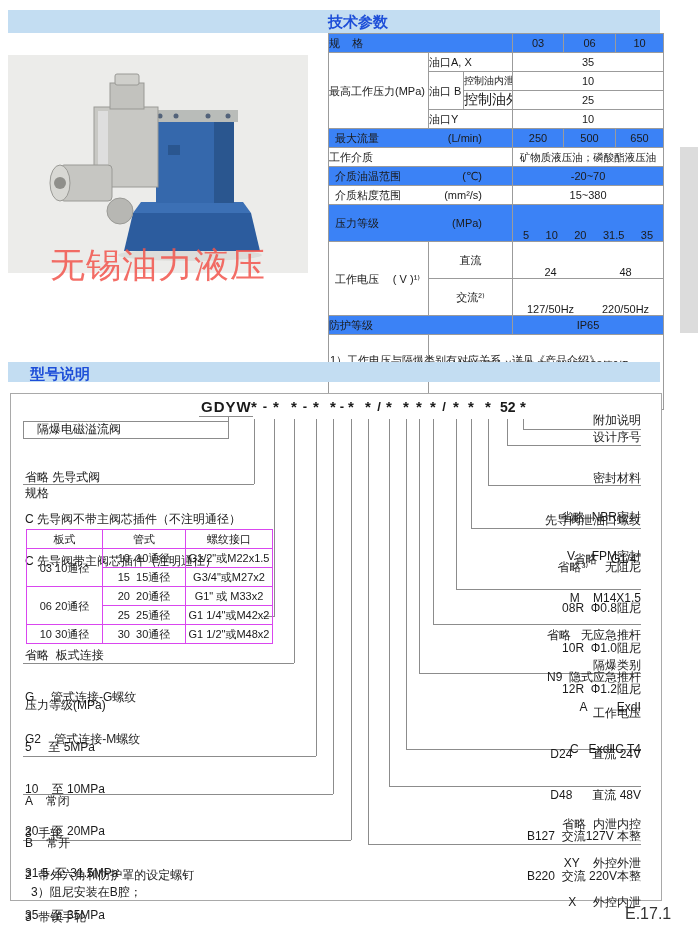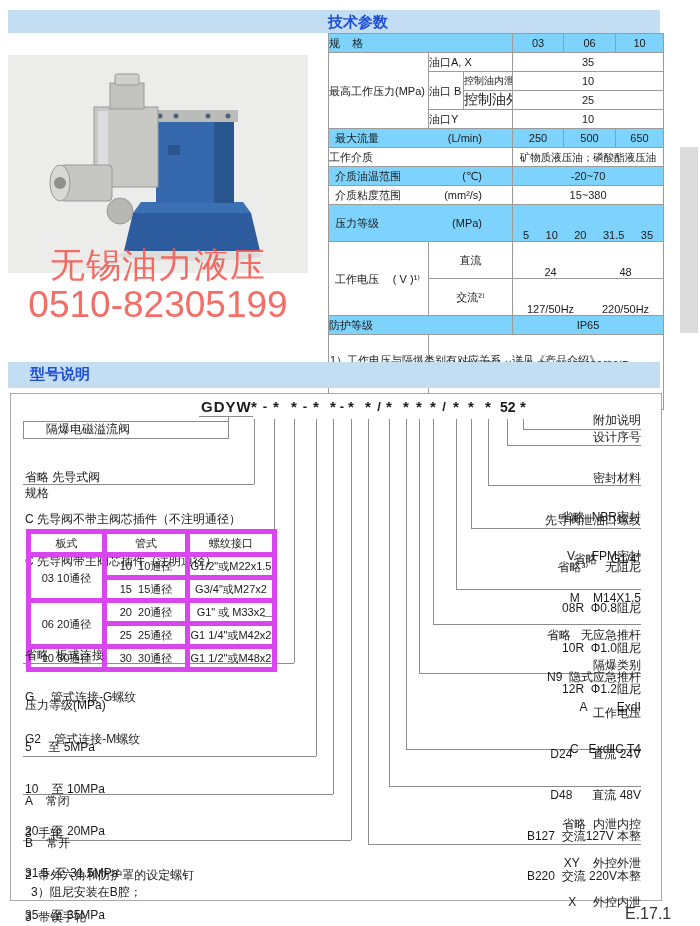--- a/index.html
+++ b/index.html
@@ -12,44 +12,44 @@
   
   .wm{position:absolute;left:8px;top:246px;width:300px;text-align:center;color:#f2554d;opacity:.85;z-index:5;line-height:1.1;}
   .wm .l1{font-size:35px;letter-spacing:1px;}
   .wm .l2{font-size:37px;}
   
   .strip{position:absolute;left:680px;top:147px;width:18px;height:186px;background:#dcdcdc;}
   
   .ttwrap{position:absolute;left:328px;top:33px;width:335px;}
   table.tt{border-collapse:collapse;table-layout:fixed;width:335px;font-size:11px;color:#1a1a1a;}
   table.tt td{border:1px solid #9b9b9b;padding:0;height:18px;line-height:12px;overflow:hidden;}
-  table.tt td.g{background:#7dd3fc;}
+  table.tt td.g{background:#3b82f6;}
   td.lbl{padding-left:6px;text-align:left;vertical-align:middle;white-space:pre;}
   td.v{text-align:center;vertical-align:middle;white-space:pre;}
   td.lblu{vertical-align:middle;}
   .lblu .fl{display:flex;justify-content:space-between;align-items:center;padding:0 30px 0 6px;white-space:pre;}
   .lblu .fl2{display:flex;justify-content:space-between;align-items:center;padding:0 8px 0 6px;white-space:pre;}
   .spread{display:flex;justify-content:space-between;padding:0 10px;}
   .spread2{display:flex;justify-content:space-around;}
   .small2{font-size:10.5px;line-height:13px;text-align:center;}
   .notes{position:absolute;left:330px;top:310px;font-size:11px;line-height:20px;white-space:pre;}
   
   .mbox{position:absolute;left:10px;top:393px;width:650px;height:506px;border:1px solid #a9a9a9;background:#fff;}
   .mbox svg.lines{position:absolute;left:0;top:0;}
   .tok{position:absolute;top:5px;font-size:13px;font-weight:bold;white-space:pre;}
   .tok.star{top:4px;font-size:15px;transform:translateX(-50%);}
   .tok.dash,.tok.slash{transform:translateX(-50%);}
   .tok.prefix{left:190px;top:4px;font-size:15px;letter-spacing:1px;}
   .tok.series{left:489px;font-size:14px;}
   .lblock{position:absolute;left:14px;font-size:12px;line-height:14px;white-space:pre;}
   .rblock{position:absolute;right:20px;font-size:12px;line-height:13px;white-space:pre;text-align:right;}
-  .namebox{position:absolute;left:29px;top:27px;width:205px;height:17px;line-height:17px;padding-left:6px;font-size:12px;white-space:pre;}
+  .namebox{position:absolute;left:12px;top:27px;width:205px;height:17px;line-height:17px;padding-left:14px;font-size:12px;white-space:pre;}
   
   table.st{border-collapse:collapse;table-layout:fixed;width:246px;font-size:11px;}
-  table.st td{border:5px solid #d946ef;height:18px;text-align:center;vertical-align:middle;padding:0;white-space:pre;overflow:hidden;}
+  table.st td{border:1px solid #d946ef;height:18px;text-align:center;vertical-align:middle;padding:0;white-space:pre;overflow:hidden;}
   .mnotes{position:absolute;left:20px;top:456px;font-size:12px;line-height:17px;white-space:pre;}
   .pagenum{position:absolute;left:625px;top:905px;font-size:16px;color:#333;}
 </style>
 </head>
 <body>
 
 <div class="band" style="top:10px;">
   <div class="bandtitle" style="padding-left:320px;">技术参数</div>
 </div>
 
@@ -72,21 +72,20 @@
     <rect x="107" y="19" width="24" height="11" rx="2" fill="#cfcfcb" stroke="#9a9a96"></rect>
     <rect x="52" y="110" width="52" height="36" rx="4" fill="#c6c6c2" stroke="#9a9a96"></rect>
     <ellipse cx="52" cy="128" rx="10" ry="18" fill="#d8d8d4" stroke="#9a9a96"></ellipse>
     <circle cx="52" cy="128" r="6" fill="#8f8f8b"></circle>
     <circle cx="112" cy="156" r="13" fill="#b7b7b3" stroke="#9a9a96"></circle>
   </svg>
 </div>
 
 <div class="wm">
   <div class="l1">无锡油力液压</div>
-  <div class="l2">0510-82305199</div>
 </div>
 
 <div class="strip"></div>
 
 <div class="ttwrap">
 <table class="tt">
   <colgroup>
         <col style="width:100px">
         <col style="width:35px">
         <col style="width:49px">
@@ -181,21 +180,21 @@
   </tr>
 </tbody>
     </table>
 </div>
 
 <div class="notes">
   <div>1）工作电压与隔爆类别有对应关系，详见《产品介绍》。</div>
   <div>2）交流供电时，电磁铁内嵌有整流电路，无需外部整流装置。</div>
 </div>
 
-<div class="band" style="top:362px;height:26px;">
+<div class="band" style="top:362px;height:20px;">
   <div class="bandtitle" style="padding-left:22px;line-height:24px;">型号说明</div>
 </div>
 
 <div class="mbox">
   <svg class="lines" width="650" height="506" shape-rendering="crispEdges" stroke="#8c8c8c" stroke-width="1" fill="none">
 
     <line x1="188" y1="22" x2="242" y2="22"></line>
       <line x1="217" y1="22" x2="217" y2="27"></line>
     <rect x="12" y="27" width="205" height="17"></rect>
 

